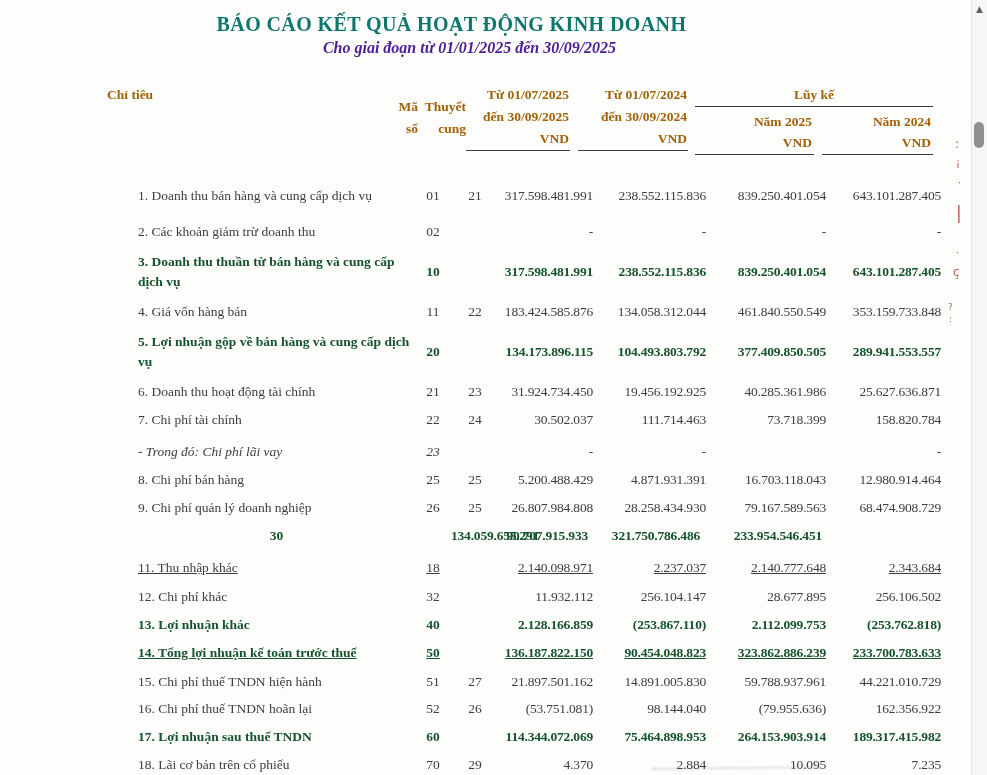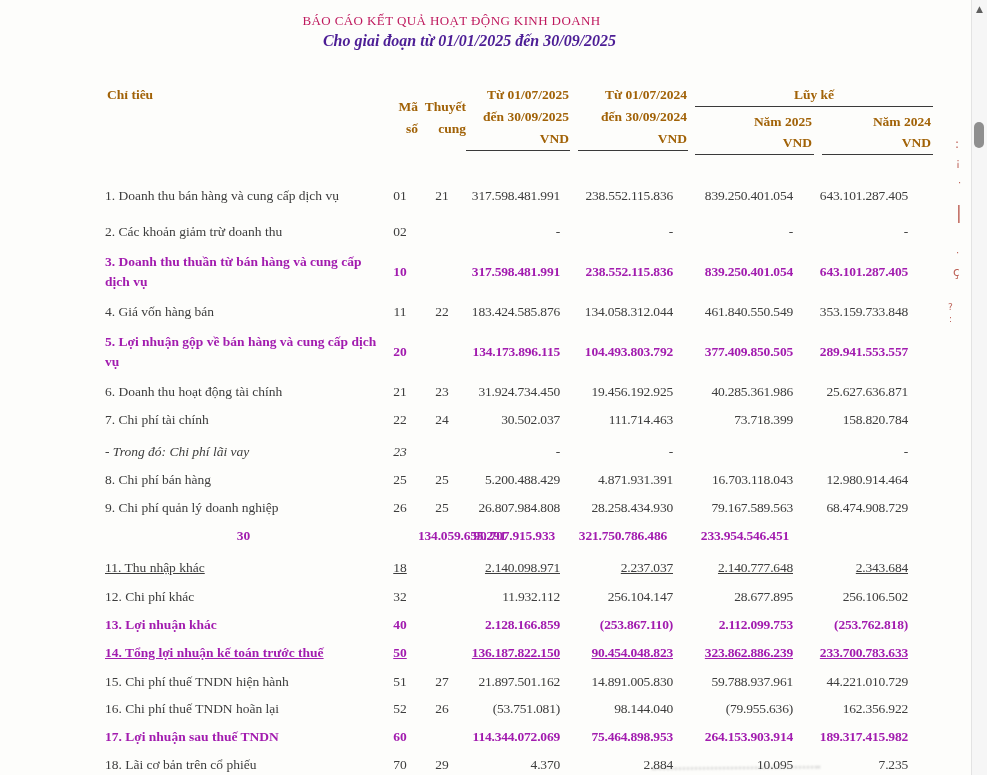--- a/index.html
+++ b/index.html
@@ -3,45 +3,45 @@
 <meta charset="utf-8">
 <style>
   html,body{margin:0;padding:0;}
   body{width:987px;height:775px;overflow:hidden;background:#fff;}
   .page{
     position:relative;width:987px;height:775px;background:#fdfdfb;
     font-family:"Liberation Serif","DejaVu Serif",serif;color:#3d3d3d;
   }
   
   .title-wrap{position:absolute;top:13px;left:0;width:903px;text-align:center;}
-  .doc-title{font-size:13px;font-weight:normal;color:#be185d;letter-spacing:.4px;}
+  .doc-title{font-size:20px;font-weight:bold;color:#0f766e;letter-spacing:.4px;}
   .doc-subtitle{font-size:16px;font-weight:bold;font-style:italic;color:#4c1d95;margin-top:3px;padding-left:36px;}
   
   .grid{display:grid;grid-template-columns:277px 36px 48px 104px 118px 126px 119px;}
   
   .thead{position:absolute;top:84px;left:105px;width:828px;font-size:13.5px;font-weight:bold;color:#a16207;line-height:22px;}
   .thead .h-label{padding-left:2px;}
   .thead .h-center{text-align:right;margin-top:12px;}
   .thead .h-col{text-align:right;padding-right:1px;border-bottom:1.5px solid #3a3a3a;height:66px;}
   .thead .h-col.c2{margin-left:8px;}
   .thead .h-group{grid-column:6 / span 2;}
   .h-group .group-title{text-align:center;border-bottom:1.5px solid #3a3a3a;height:22px;margin-left:7px;}
   .h-group .sub{display:grid;grid-template-columns:126px 119px;padding-top:4px;}
   .h-group .sub .sub-cell{text-align:right;padding-right:2px;border-bottom:1.5px solid #3a3a3a;height:43px;line-height:21px;}
   .h-group .sub .sub-cell.s1{margin-left:7px;}
   .h-group .sub .sub-cell.s2{margin-left:8px;}
   
   .tbody{position:absolute;top:186px;left:105px;width:828px;font-size:13.5px;line-height:20px;}
-  .row{align-items:center;margin-bottom:8px;min-height:20px;}
+  .row{align-items:center;margin-bottom:8px;min-height:20px;margin-left:33px;}
   .row:nth-child(1){margin-bottom:16px;}
   .row:nth-child(2),.row:nth-child(3),.row:nth-child(4),.row:nth-child(5){margin-bottom:10px;}
   .row:nth-child(7),.row:nth-child(11){margin-bottom:12px;}
   .row:nth-child(12),.row:nth-child(15){margin-bottom:9px;text-decoration:underline;}
   .row:nth-child(16){margin-bottom:7px;}
-  .row.bold{font-weight:bold;color:#a21caf;}
+  .row.bold{font-weight:bold;color:#14532d;}
   .row.italic{font-style:italic;}
   .cell{overflow:visible;white-space:normal;}
   .cell.ma,.cell.tm{text-align:center;align-self:center;}
   .cell.c1,.cell.c2,.cell.c3,.cell.c4{text-align:right;letter-spacing:-0.2px;}
   .cell.c1{padding-right:10px;}
   .cell.c2{padding-right:15px;}
   .cell.c3{padding-right:21px;}
   .cell.c4{padding-right:25px;}
   
   .scrollbar{position:absolute;top:0;right:0;width:15px;height:775px;background:#f6f6f6;border-left:1px solid #e3e3e3;}

